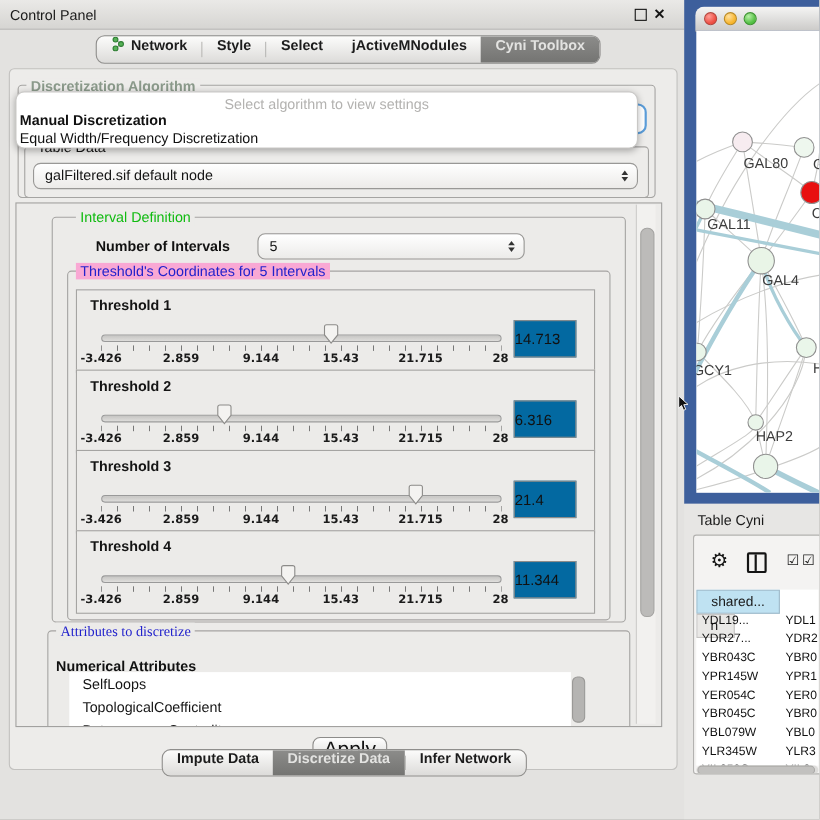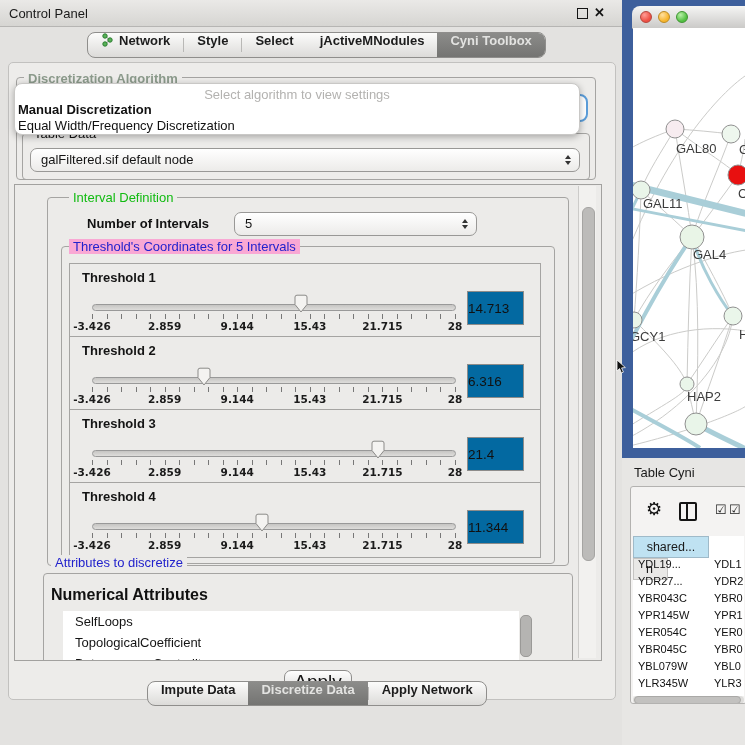--- a/index.html
+++ b/index.html
@@ -262,22 +262,22 @@
         <span class="pos1">2.859</span>
         <span class="pos2">9.144</span>
         <span class="pos3">15.43</span>
         <span class="pos4">21.715</span>
         <span class="pos5">28</span>
       </div>
       <div class="thr-value">11.344</div>
     </div>
 
     <div class="abs groupbox" style="left:28px;top:388px;width:528px;height:120px;"></div>
-    <span class="abs grouptitle gt-blue" style="left:36px;top:370px;background:#ecebe9;">Attributes to discretize</span>
-    <span class="abs" style="left:36px;top:401px;font-size:16px;font-weight:bold;">Numerical Attributes</span>
+    <span class="abs grouptitle gt-blue" style="left:36px;top:381px;background:#ecebe9;font-family:Liberation Serif, serif;">Attributes to discretize</span>
+    <span class="abs" style="left:36px;top:413px;font-size:13px;font-weight:bold;">Numerical Attributes</span>
     <div class="abs attr-list" style="top:426px;">
       <div class="attr-item">SelfLoops</div>
       <div class="attr-item">TopologicalCoefficient</div>
       <div class="attr-item">BetweennessCentrality</div>
     </div>
     <div class="abs attr-vsb" style="top:428px;">
       <span class="thumb"></span>
     </div>
 
     <div class="abs vsb">
@@ -289,21 +289,21 @@
 
   <div class="abs tabbar bottom">
     <div class="tab">
         <span>Impute Data</span>
       </div>
     <div class="tab selected">
         <span>Discretize Data</span>
       </div>
     <div class="tab-sep"></div>
     <div class="tab">
-        <span>Apply Network</span>
+        <span>Infer Network</span>
       </div>
   </div>
 
   <div class="abs desktop-blue"></div>
   <div class="abs net-titlebar">
     <span class="tl red"></span>
     <span class="tl yellow"></span>
     <span class="tl green"></span>
   </div>
   <div class="abs net-canvas">

